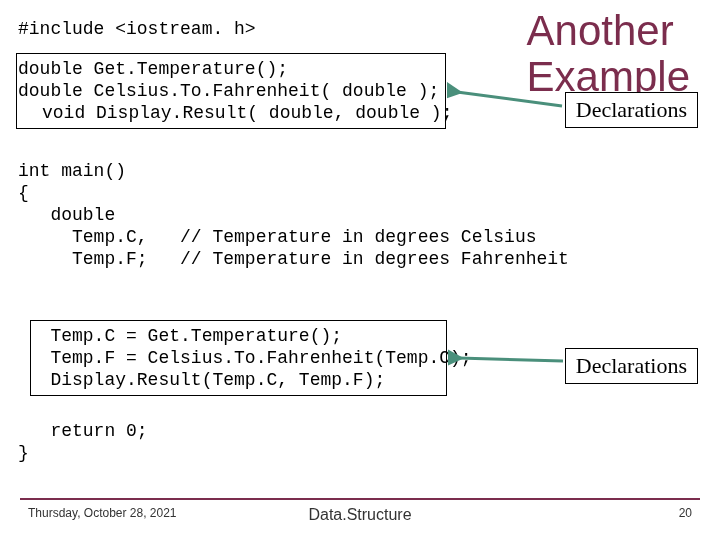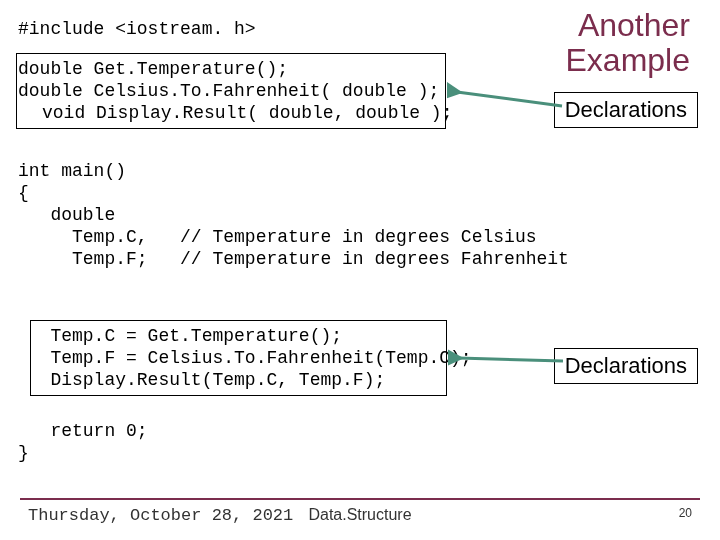--- a/index.html
+++ b/index.html
@@ -1,28 +1,28 @@
 <!DOCTYPE html>
 <html><head>
 <meta charset="utf-8">
 <style>
   * { margin: 0; padding: 0; box-sizing: border-box; }
   html, body { width: 720px; height: 540px; background: #fff; font-family: Arial, sans-serif; overflow: hidden; }
   .slide { position: relative; width: 720px; height: 540px; }
   .code { font-family: "Courier New", monospace; font-size: 18px; line-height: 1.25; white-space: pre; position: absolute; }
-  .title { position: absolute; right: 30px; top: 8px; font-size: 32px; color: #7b2d4d; text-align: right; line-height: 1.1; }
-  .label-box { position: absolute; border: 1px solid #000; background: #fff; font-size: 22px; color: #000; padding: 4px 10px; }
+  .title { position: absolute; right: 30px; top: 8px; font-size: 42px; color: #7b2d4d; text-align: left; line-height: 1.1; }
+  .label-box { position: absolute; border: 1px solid #000; background: #fff; font-size: 22px; color: #000; padding: 4px 10px; font-family: Liberation Serif, serif; }
   .decl-box { right: 22px; top: 92px; }
   .invoc-box { right: 22px; top: 348px; }
   .box-decl { position: absolute; left: 16px; top: 53px; width: 430px; height: 76px; border: 1px solid #000; }
   .box-invoc { position: absolute; left: 30px; top: 320px; width: 417px; height: 76px; border: 1px solid #000; }
   .arrow { position: absolute; }
   .arrow svg { display: block; }
   .footer-line { position: absolute; left: 20px; right: 20px; top: 498px; border-top: 2px solid #7b2d4d; }
-  .footer-date { position: absolute; left: 28px; top: 506px; font-size: 17px; color: #333; font-family: Liberation Mono, monospace; }
+  .footer-date { position: absolute; left: 28px; top: 506px; font-size: 12px; color: #333; }
   .footer-center { position: absolute; left: 0; right: 0; top: 506px; text-align: center; font-size: 16px; color: #333; }
   .footer-num { position: absolute; right: 28px; top: 506px; font-size: 12px; color: #333; }
 </style>
 </head>
 <body>
 
 <div class="slide">
 
   <div class="title">
     <span>Another</span><br>

